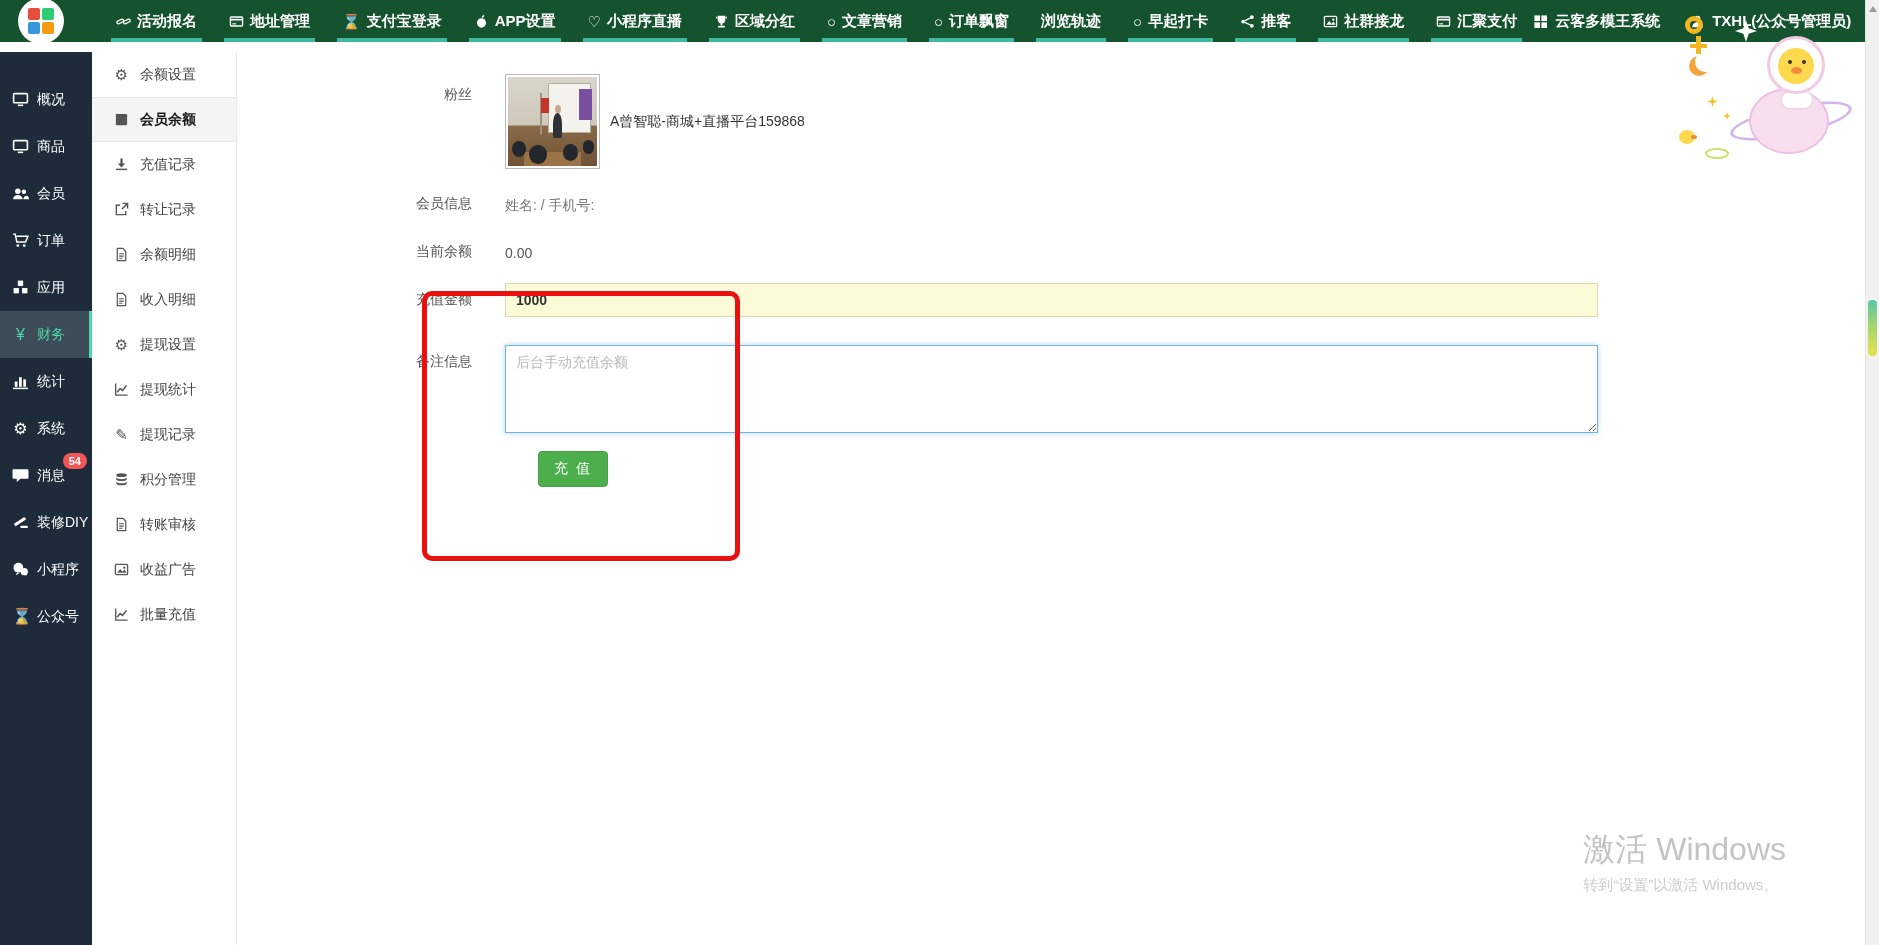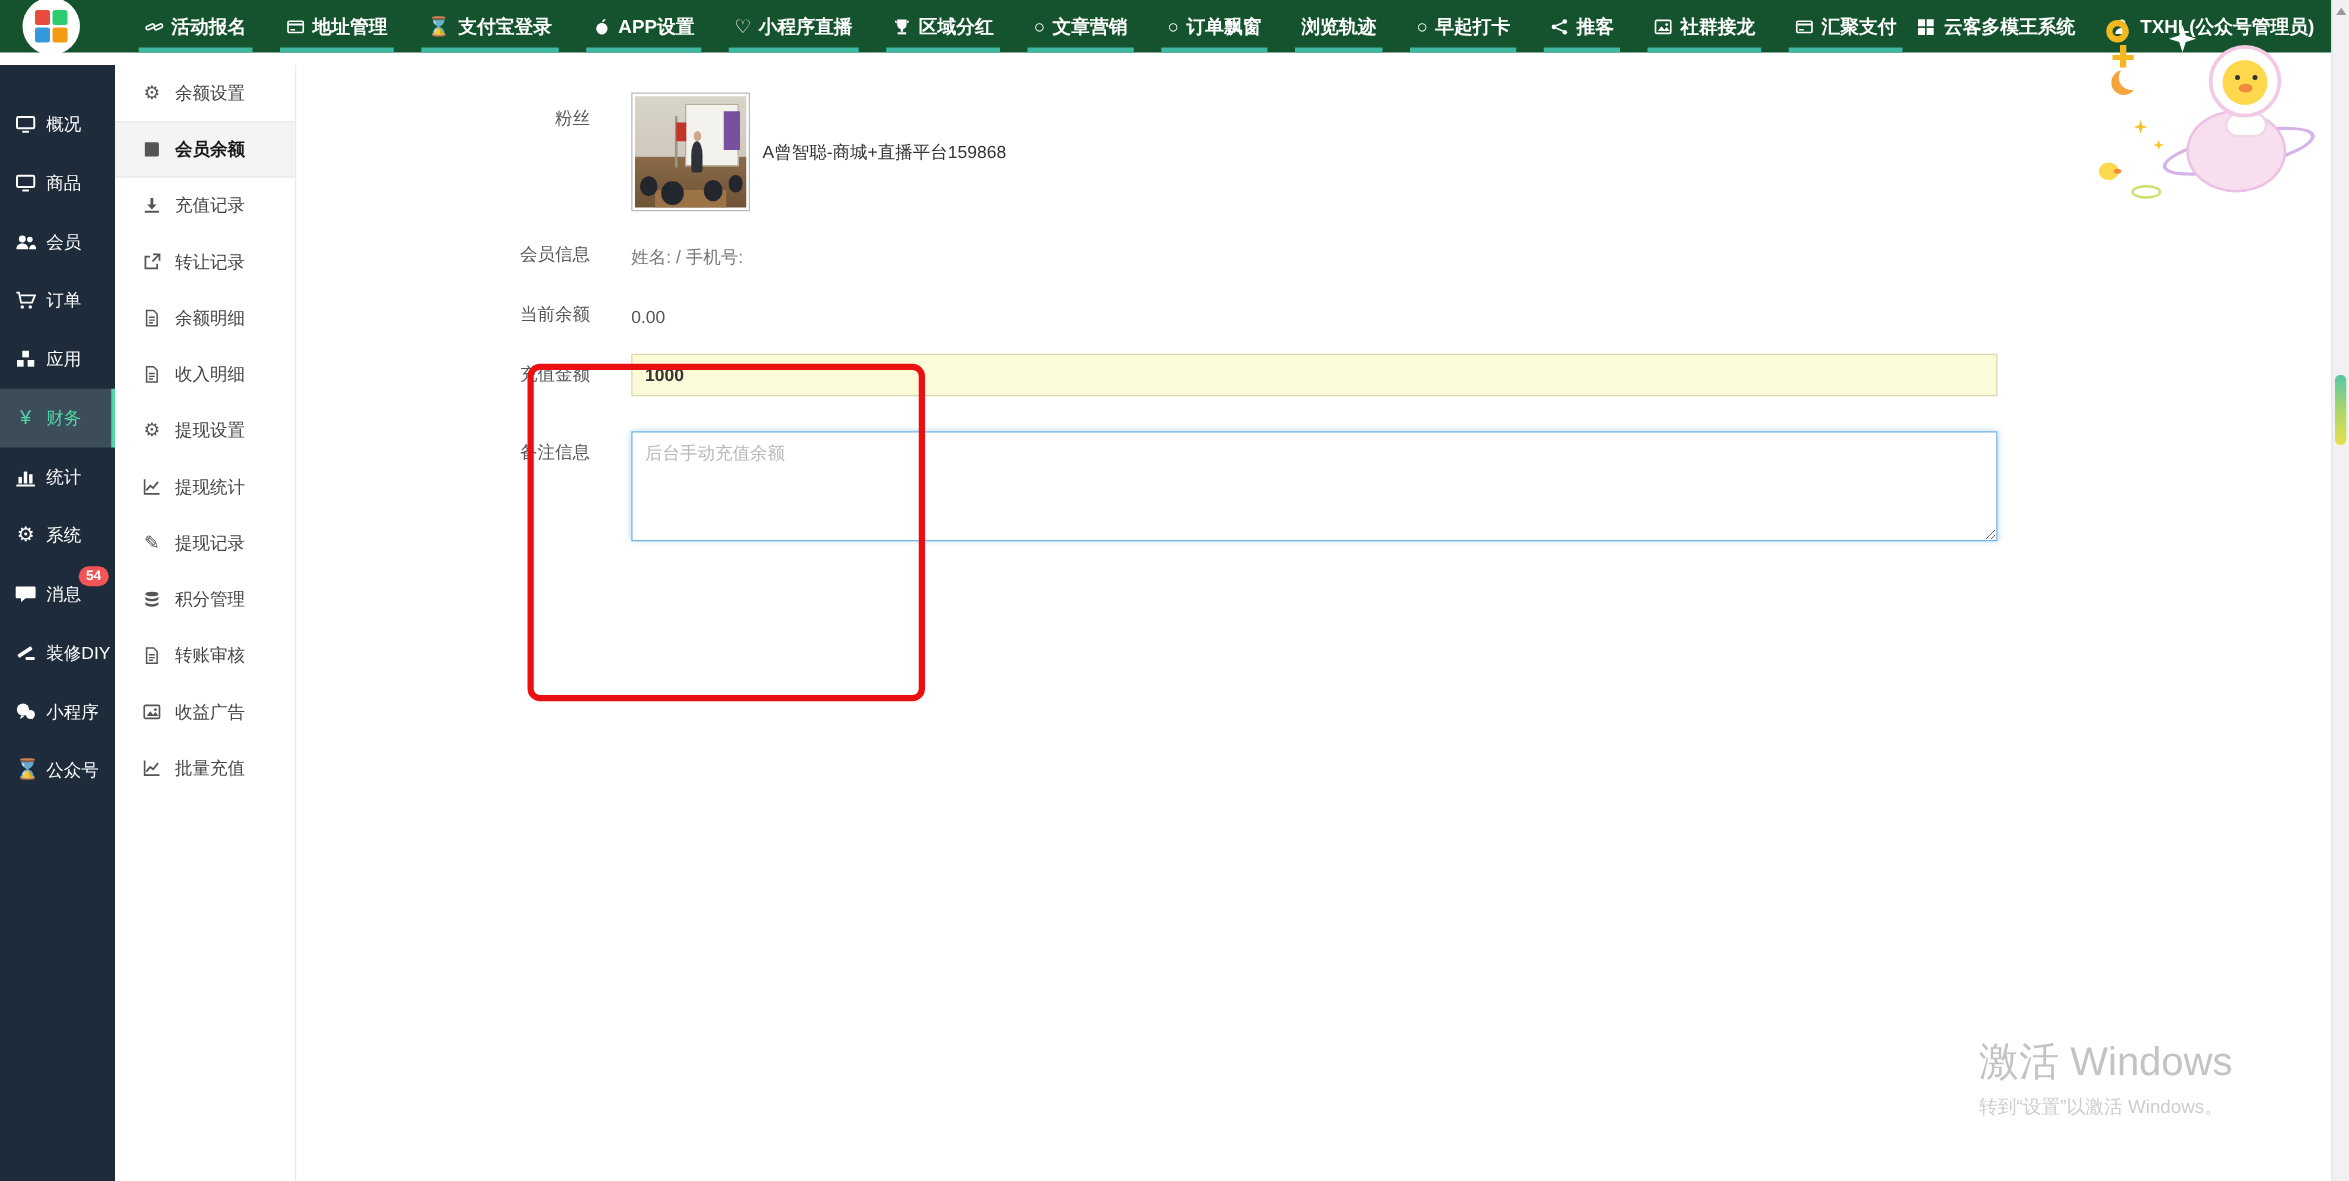--- a/index.html
+++ b/index.html
@@ -517,20 +517,23 @@
     <div class="frow" style="margin-bottom:28px">
       <div class="flabel pt8">充值金额</div>
       <input class="amount-input" type="text" value="1000" style="">
     </div>
 
     <div class="frow" style="margin-bottom:18px">
       <div class="flabel pt8">备注信息</div>
       <textarea class="remark-textarea" placeholder="后台手动充值余额" style=""></textarea>
     </div>
 
+    <div>
+      <button class="submit-btn">充 值</button>
+    </div>
   </div>
 
   <div class="red-annotation"></div>
 </div>
 
 <div class="watermark">
   <div class="wm1">激活 Windows</div>
   <div class="wm2">转到“设置”以激活 Windows。</div>
 </div>
 

